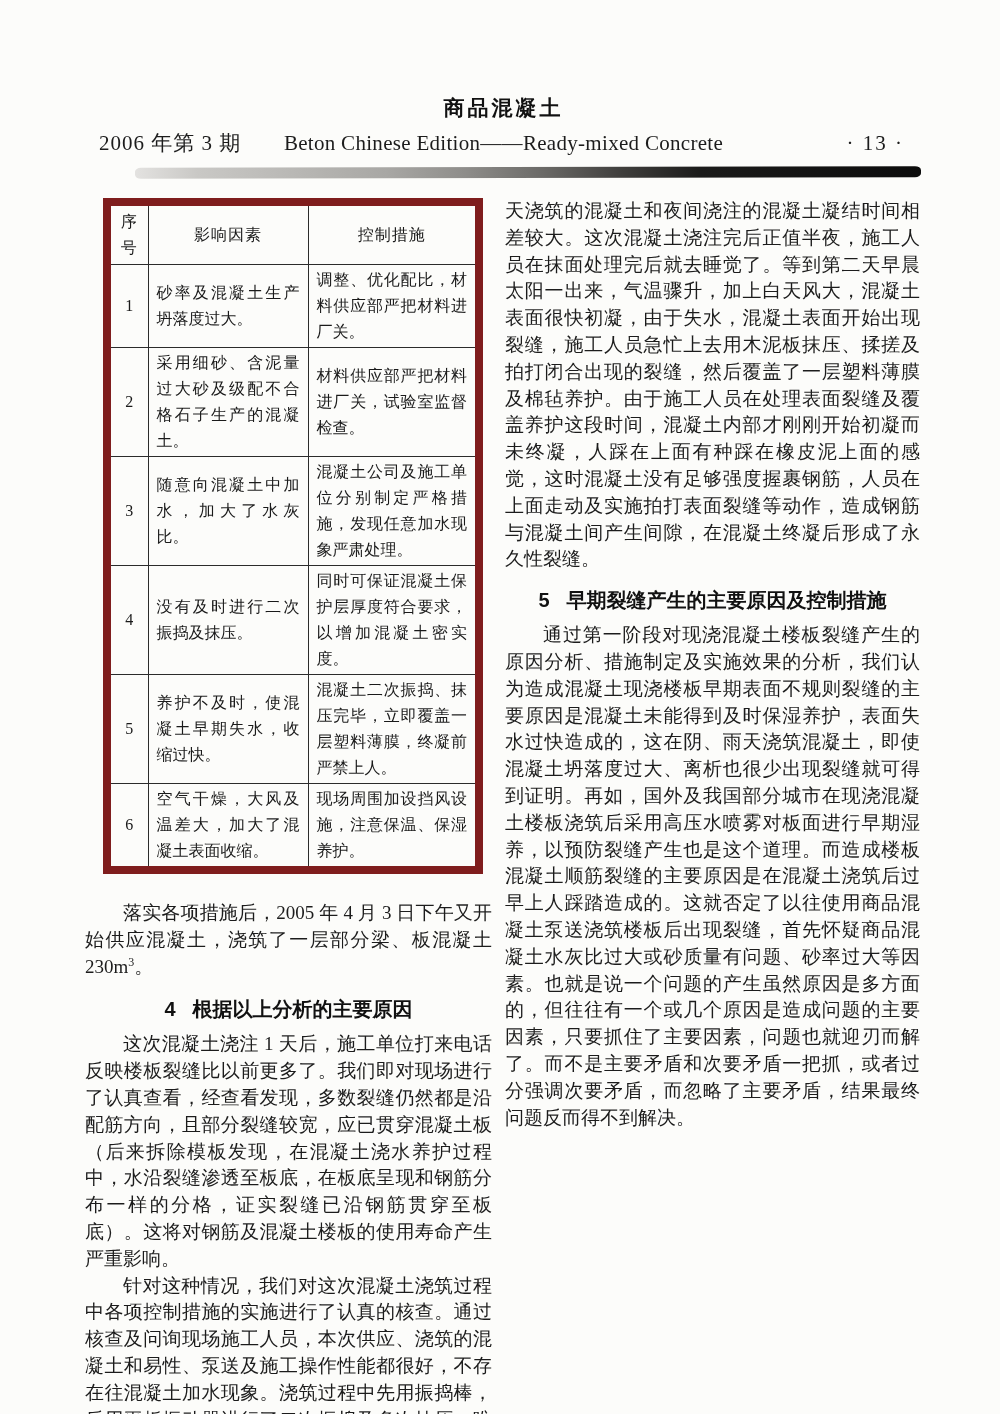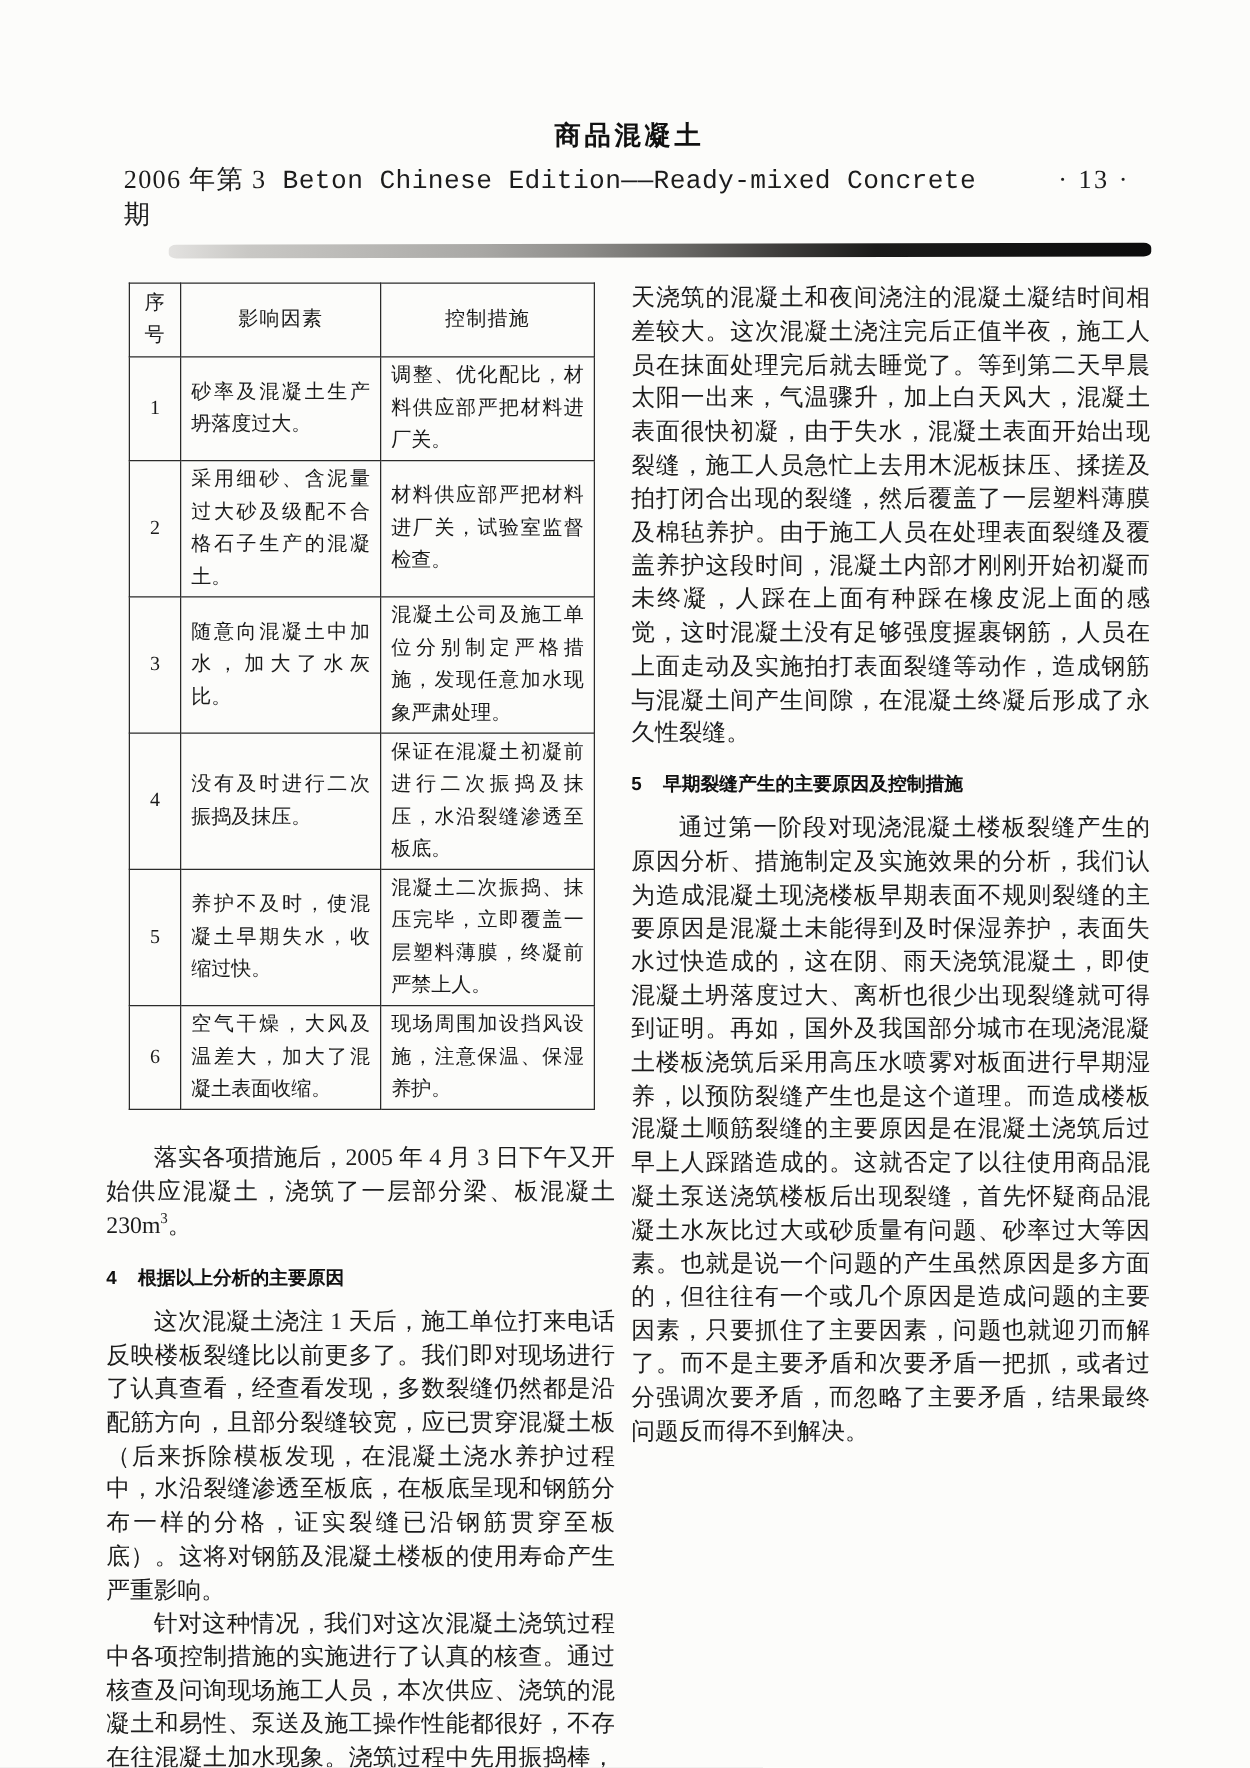--- a/index.html
+++ b/index.html
@@ -15,54 +15,54 @@
   .hdr { padding-top:94px; }
   .hdr-title {
     text-align:center; font-family:"Liberation Sans","DejaVu Sans",sans-serif;
     font-weight:700; font-size:21px; letter-spacing:3px; color:#111;
   }
   .hdr-row {
     margin-top:7px; display:grid; grid-template-columns:1fr auto 1fr;
     align-items:baseline; font-size:21px;
   }
   .hdr-issue { justify-self:start; padding-left:14px; letter-spacing:1px; }
-  .hdr-en { justify-self:center; letter-spacing:.3px;font-family:Liberation Mono, monospace; }
+  .hdr-en { justify-self:center; letter-spacing:.3px; }
   .hdr-pageno { justify-self:end; padding-right:18px; letter-spacing:2px; }
   .hdr-rule {
     margin:10px 0 0 50px; width:786px; height:11px; border-radius:6px/4px;
     background:linear-gradient(to right,
       #e3e2e0 0%, #c9c8c5 8%, #b9b8b5 20%, #a8a7a4 32%,
       #8e8d8a 42%, #6a6966 52%, #3f3e3c 62%, #1b1b1a 72%, #0c0c0c 100%);
     transform:rotate(-0.12deg);
   }
 
   
   .columns { display:flex; gap:13px; margin-top:20px; }
   .col { width:407px; font-size:19px; line-height:26.8px; text-align:justify; }
   .col.right { width:415px; }
   .col p { text-indent:2em; }
   .col p.no-indent { text-indent:0; }
   sup { font-size:12px; line-height:0; }
 
   h2.sec {
     font-family:"Liberation Sans","DejaVu Sans",sans-serif;
-    font-weight:700; font-size:15px; line-height:24px;
-    color:#111; text-align:left; text-indent:0;
+    font-weight:700; font-size:20px; line-height:24px;
+    color:#111; text-align:center; text-indent:0;
   }
   h2.sec .sec-num { margin-right:17px; }
   .sec4 { margin:17px 0 10px; }
   .sec5 { margin:15px 0 10px; }
   .after-table { margin-top:26px; }
 
   
   table.ctrl {
     border-collapse:collapse; table-layout:fixed;
     width:372px; margin:0 17px 0 18px;
     font-size:16px; line-height:26px; color:#1a1a1a;
-    border:1px solid #7f1d1d;
+    border:8px solid #7f1d1d;
   }
   table.ctrl th, table.ctrl td {
     border:1px solid #2b2b2b; vertical-align:middle; padding:2px 8px;
   }
   table.ctrl th { font-weight:400; text-align:center; padding:3px 4px; letter-spacing:1px; }
   td.c-no { text-align:center; width:41px; padding:2px 2px; }
   col.w-no { width:41px; } col.w-factor { width:160px; } col.w-measure { width:171px; }
   td.c-factor, td.c-measure { text-align:justify; }
 </style>
 </head>
@@ -110,21 +110,21 @@
               <td class="c-measure">材料供应部严把材料进厂关，试验室监督检查。</td>
             </tr>
             <tr>
               <td class="c-no">3</td>
               <td class="c-factor">随意向混凝土中加水，加大了水灰比。</td>
               <td class="c-measure">混凝土公司及施工单位分别制定严格措施，发现任意加水现象严肃处理。</td>
             </tr>
             <tr>
               <td class="c-no">4</td>
               <td class="c-factor">没有及时进行二次振捣及抹压。</td>
-              <td class="c-measure">保证在混凝土初凝前进行二次振捣及抹压，水沿裂缝渗透至板底。</td>
+              <td class="c-measure">同时可保证混凝土保护层厚度符合要求，以增加混凝土密实度。</td>
             </tr>
             <tr>
               <td class="c-no">5</td>
               <td class="c-factor">养护不及时，使混凝土早期失水，收缩过快。</td>
               <td class="c-measure">混凝土二次振捣、抹压完毕，立即覆盖一层塑料薄膜，终凝前严禁上人。</td>
             </tr>
             <tr>
               <td class="c-no">6</td>
               <td class="c-factor">空气干燥，大风及温差大，加大了混凝土表面收缩。</td>
               <td class="c-measure">现场周围加设挡风设施，注意保温、保湿养护。</td>

